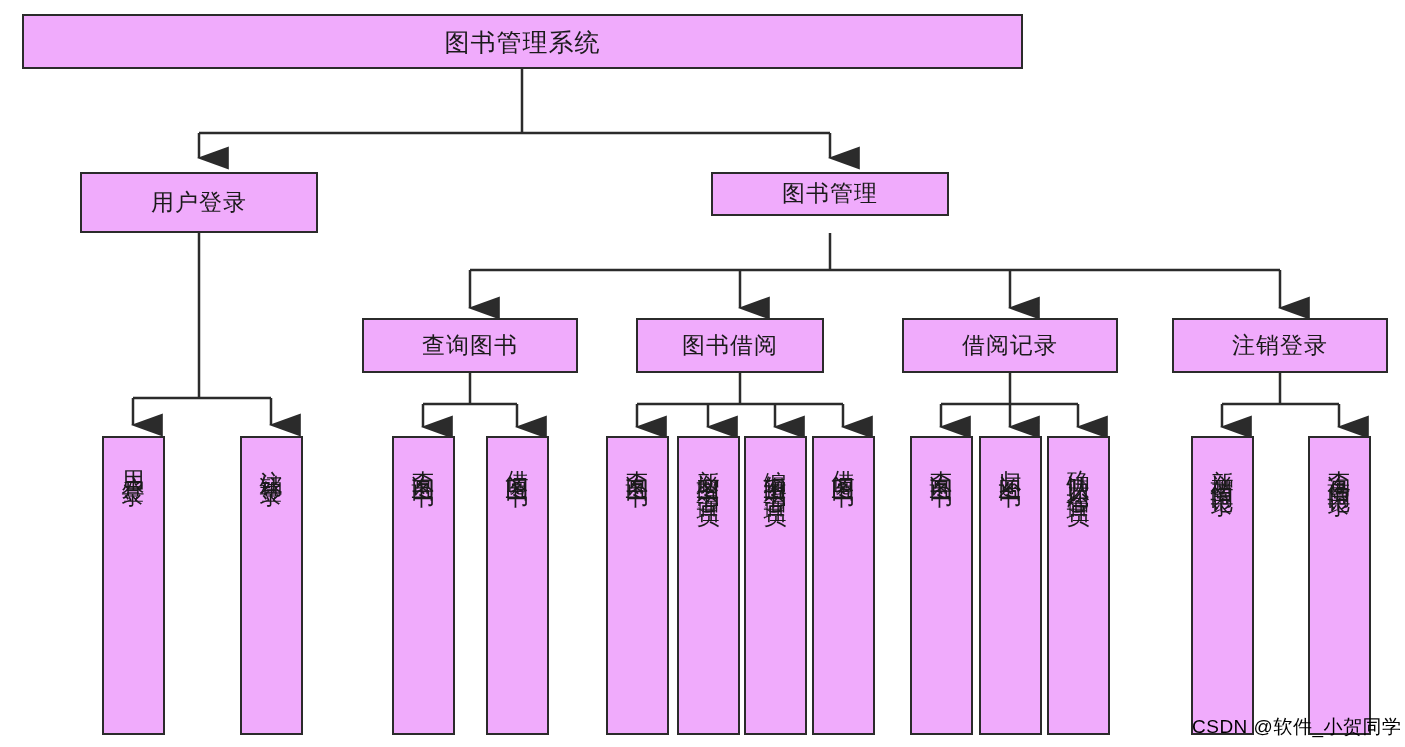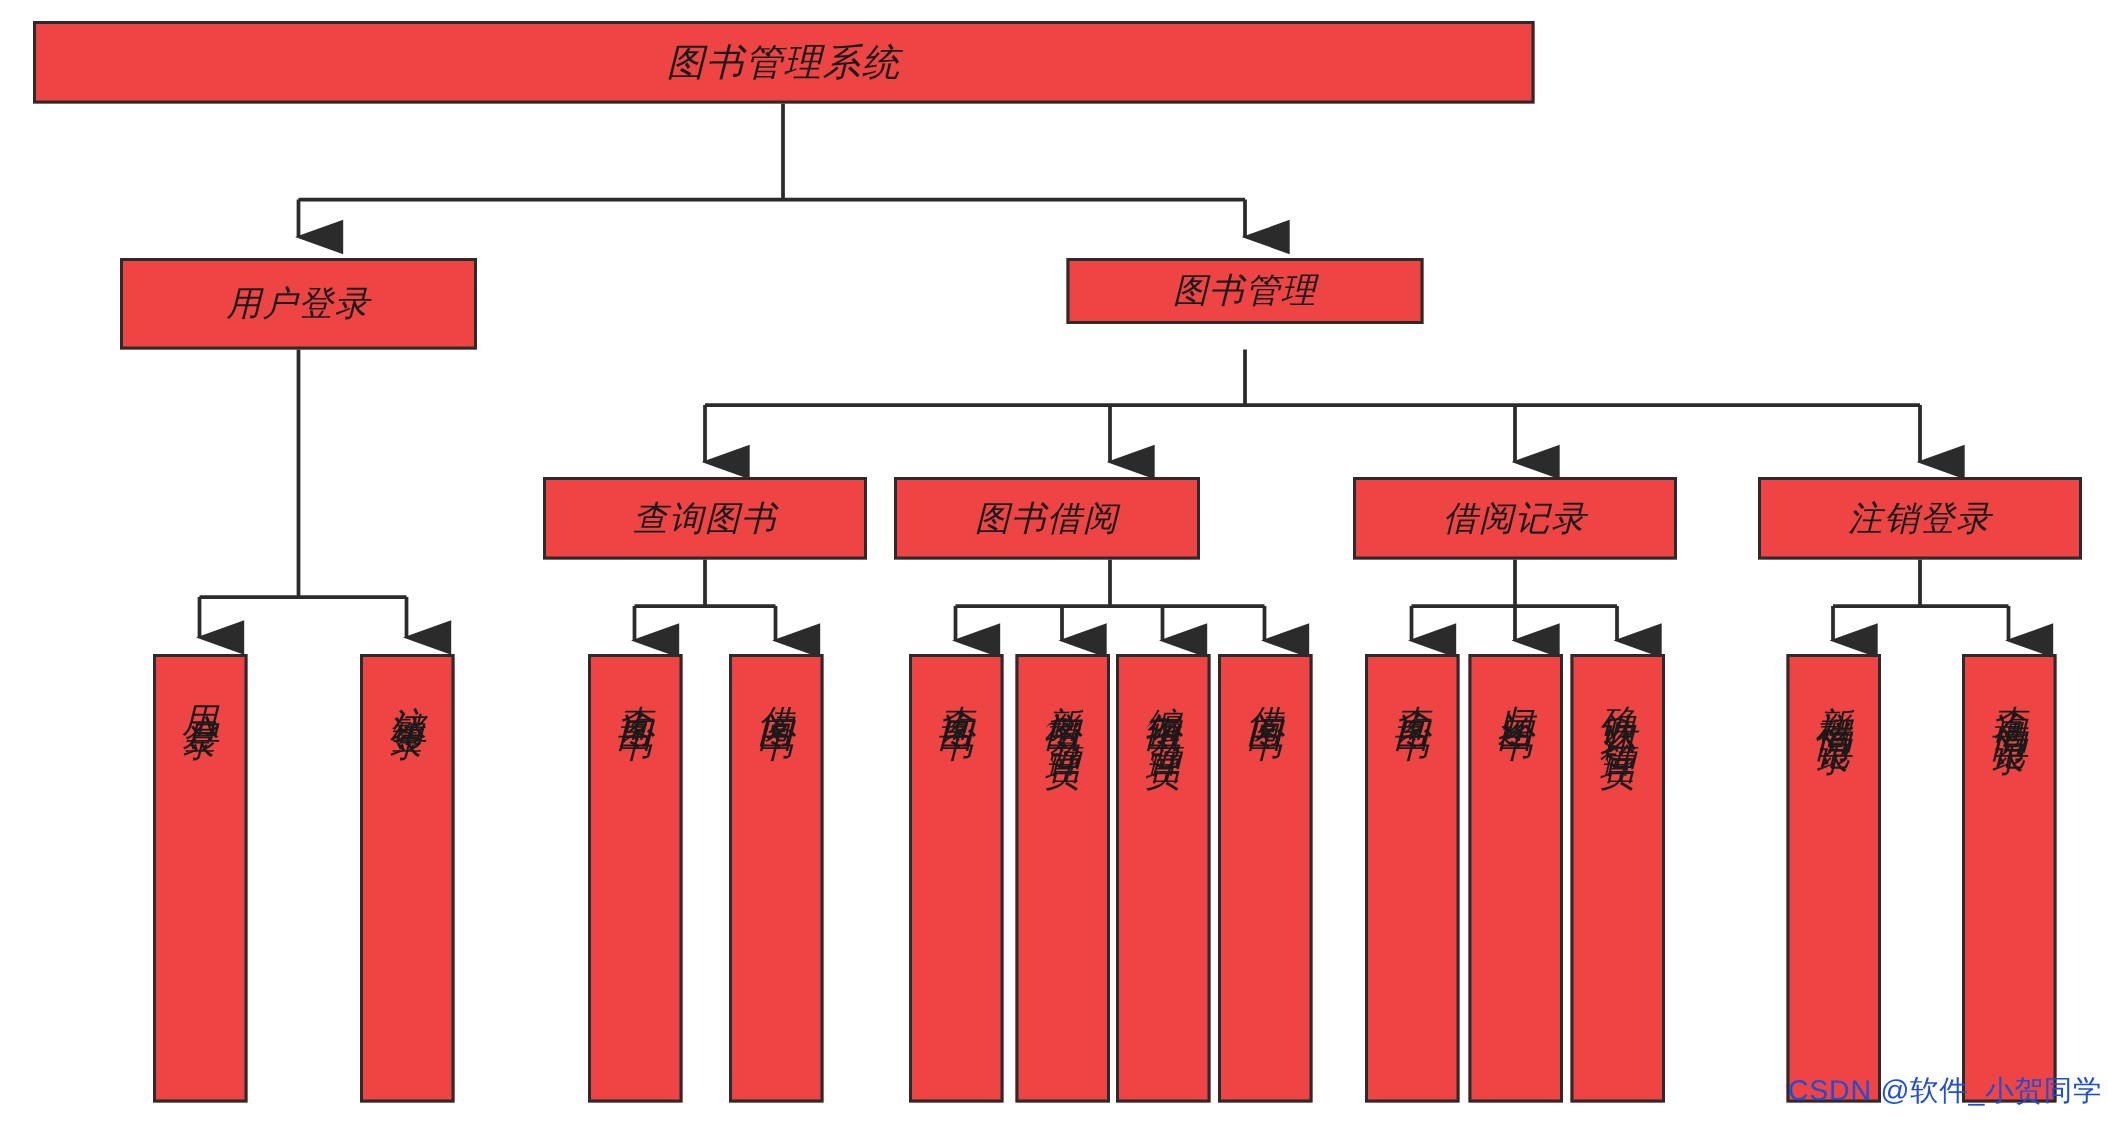--- a/index.html
+++ b/index.html
@@ -23,26 +23,25 @@
     left: 0;
     top: 0;
     width: 1405px;
     height: 747px;
     pointer-events: none;
   }
   .node {
     position: absolute;
     box-sizing: border-box;
     border: 2.5px solid #2b2b2b;
-    background: #ef4444;
+    background: #f0abfc;
     display: flex;
     align-items: center;
     justify-content: center;
     color: #1a1a1a;
-    font-style: italic;
   }
   .node.horiz {
     font-size: 23px;
     letter-spacing: 1px;
     line-height: 1.2;
   }
   .node.root {
     font-size: 25px;
   }
   .node.leaf {
@@ -54,21 +53,21 @@
   .node.leaf .vtext {
     writing-mode: vertical-rl;
     text-orientation: upright;
     letter-spacing: 5px;
     line-height: 1.05;
     white-space: nowrap;
   }
   .watermark {
     position: absolute;
     font-size: 19px;
-    color: #1d4ed8;
+    color: #000000;
     white-space: nowrap;
     letter-spacing: 0.5px;
   }
 </style>
 </head>
 <body>
 
 <div id="diagram-root">
 
   <svg id="edge-layer" viewBox="0 0 1405 747" width="1405" height="747">
@@ -128,21 +127,21 @@
   <div class="node horiz" style="left:80px; top:172px; width:238px; height:61px;">
     <span>用户登录</span>
   </div>
   <div class="node horiz" style="left:711px; top:172px; width:238px; height:44px;">
     <span>图书管理</span>
   </div>
 
   <div class="node horiz" style="left:362px; top:318px; width:216px; height:55px;">
     <span>查询图书</span>
   </div>
-  <div class="node horiz" style="left:596px; top:318px; width:204px; height:55px;">
+  <div class="node horiz" style="left:636px; top:318px; width:188px; height:55px;">
     <span>图书借阅</span>
   </div>
   <div class="node horiz" style="left:902px; top:318px; width:216px; height:55px;">
     <span>借阅记录</span>
   </div>
   <div class="node horiz" style="left:1172px; top:318px; width:216px; height:55px;">
     <span>注销登录</span>
   </div>
 
   <div class="node leaf" style="left:102px; top:436px; width:63px; height:299px;">

